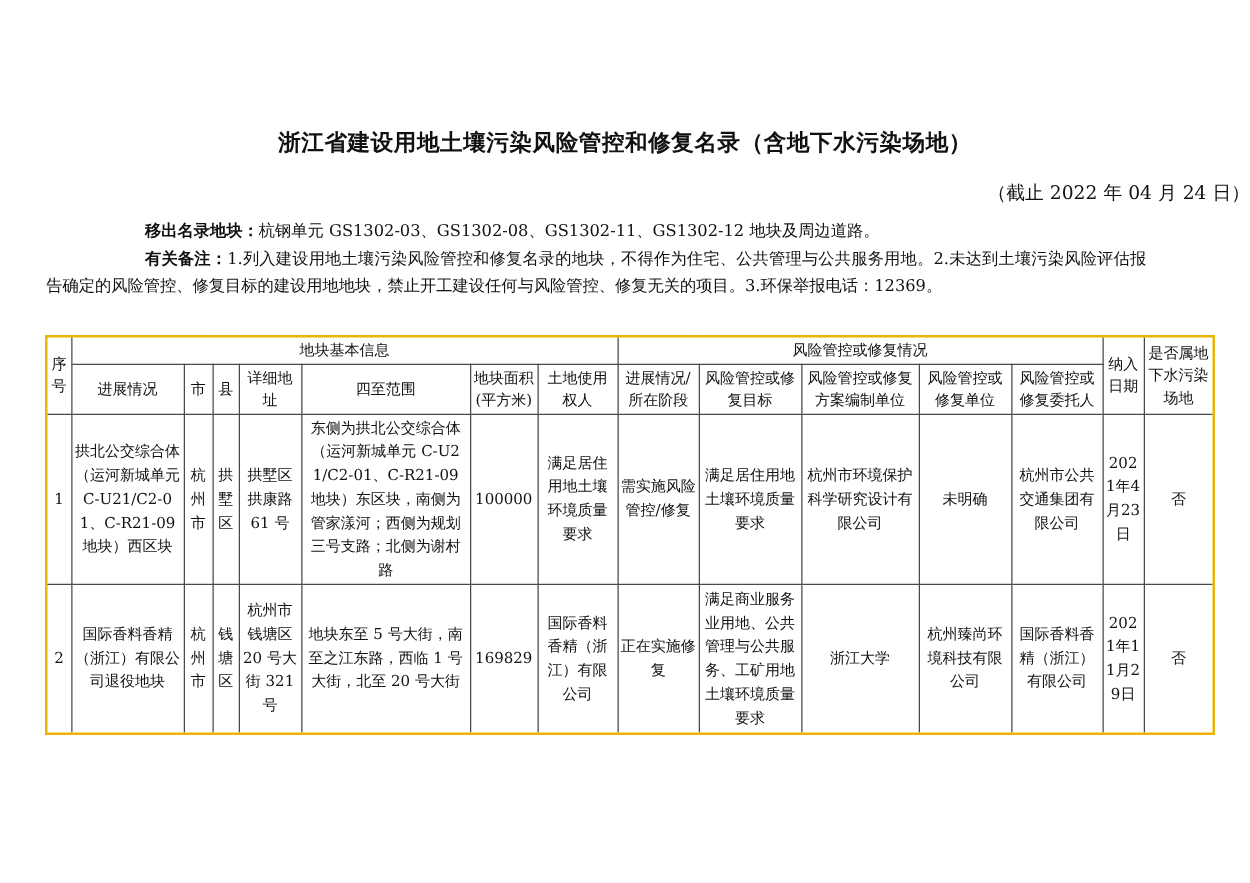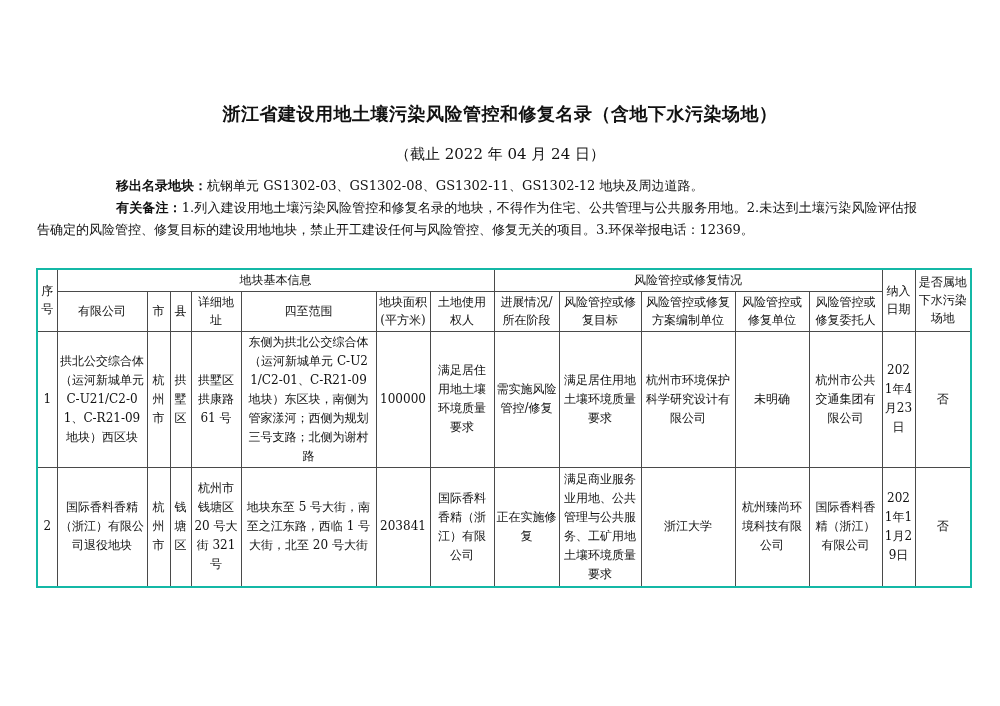--- a/index.html
+++ b/index.html
@@ -14,34 +14,34 @@
   }
   .doc-title {
     position:absolute; top:102px; left:0; width:100%;
     text-align:center;
     font-size:18px; font-weight:bold;
     letter-spacing:0.5px;
     margin:0;
   }
   .doc-subtitle {
     position:absolute; top:145px; left:0; width:100%;
-    text-align:center;
+    text-align:right;
     font-size:15px;
   }
   .notes {
     position:absolute; left:37px; top:175px; width:880px;
     font-size:13px; line-height:22px;
     text-align:justify;
   }
   .notes p { margin:0; text-indent:79px; }
   .notes .lbl { font-weight:bold; }
   table.reg {
     position:absolute; left:36px; top:268px;
     border-collapse:collapse; table-layout:fixed;
-    border:2px solid #14b8a6;
+    border:2px solid #eab308;
   }
   table.reg th, table.reg td {
     border:1px solid #4a4a4a;
     font-size:12px; font-weight:normal;
     line-height:19px;
     text-align:center; vertical-align:middle;
     padding:1px 2px;
     word-break:break-all;
     overflow:hidden;
   }
@@ -81,21 +81,21 @@
     </colgroup>
     <thead>
       <tr style="height:22px">
         <th rowspan="2">序号</th>
         <th colspan="7">地块基本信息</th>
         <th colspan="5">风险管控或修复情况</th>
         <th rowspan="2">纳入日期</th>
         <th rowspan="2">是否属地下水污染场地</th>
       </tr>
       <tr style="height:40px">
-        <th>有限公司</th>
+        <th>进展情况</th>
         <th>市</th>
         <th>县</th>
         <th>详细地址</th>
         <th>四至范围</th>
         <th>地块面积(平方米)</th>
         <th>土地使用权人</th>
         <th>进展情况/所在阶段</th>
         <th>风险管控或修复目标</th>
         <th>风险管控或修复方案编制单位</th>
         <th>风险管控或修复单位</th>
@@ -120,21 +120,21 @@
         <td>2021年4月23日</td>
         <td>否</td>
       </tr>
       <tr style="height:120px">
         <td>2</td>
         <td>国际香料香精（浙江）有限公司退役地块</td>
         <td>杭州市</td>
         <td>钱塘区</td>
         <td>杭州市钱塘区 20 号大街 321 号</td>
         <td>地块东至 5 号大街，南至之江东路，西临 1 号大街，北至 20 号大街</td>
-        <td class="num">203841</td>
+        <td class="num">169829</td>
         <td>国际香料香精（浙江）有限公司</td>
         <td>正在实施修复</td>
         <td>满足商业服务业用地、公共管理与公共服务、工矿用地土壤环境质量要求</td>
         <td>浙江大学</td>
         <td>杭州臻尚环境科技有限公司</td>
         <td>国际香料香精（浙江）有限公司</td>
         <td>2021年11月29日</td>
         <td>否</td>
       </tr>
     </tbody>

